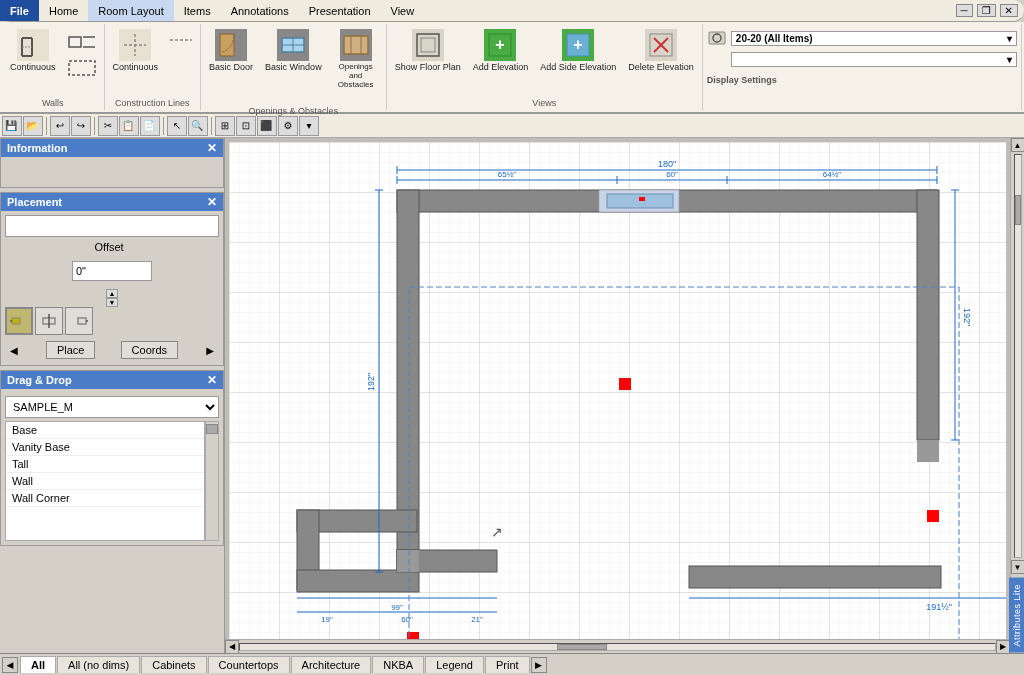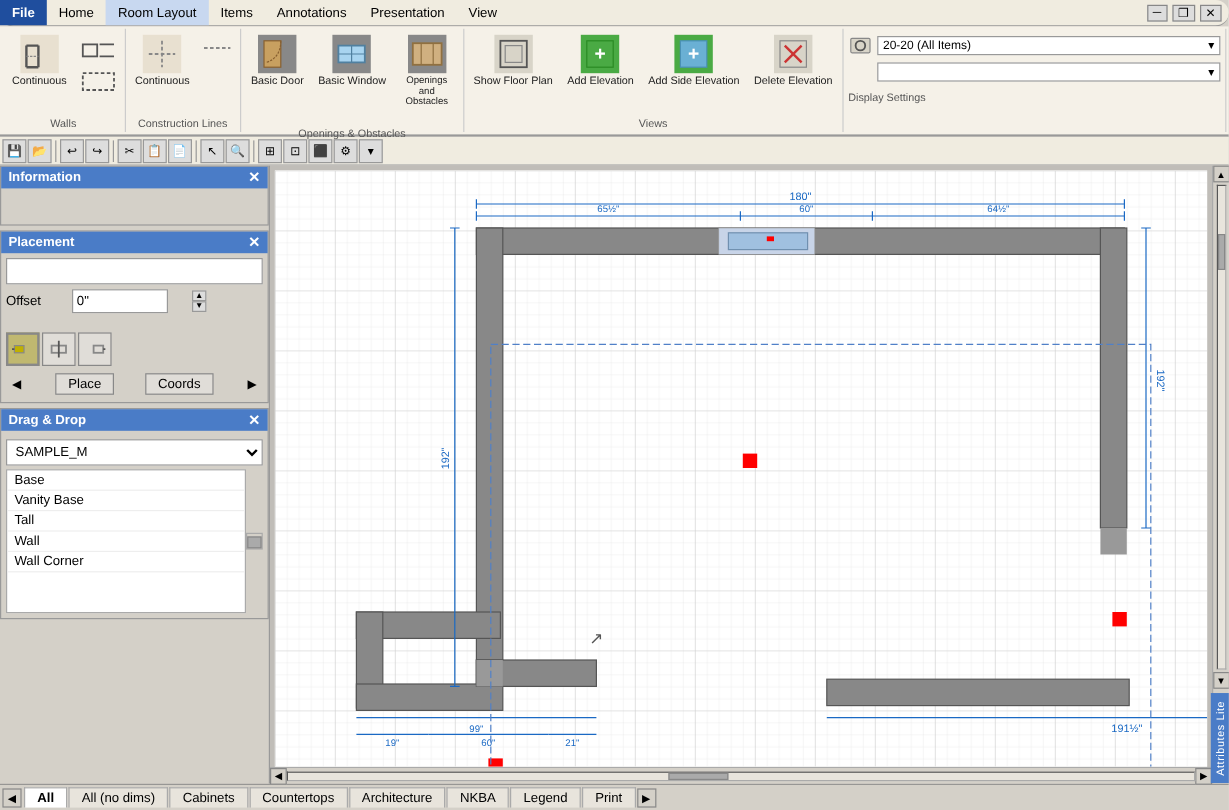--- a/index.html
+++ b/index.html
@@ -14,42 +14,42 @@
     
     .ribbon { background: #f5f1e8; border-bottom: 2px solid #999; display: flex; flex-direction: column; }
     .ribbon-content { display: flex; align-items: stretch; padding: 2px; height: 90px; }
     .ribbon-items { display: flex; align-items: flex-start; gap: 4px; flex: 1; padding-bottom: 12px; }
     .ribbon-btn { display: flex; flex-direction: column; align-items: center; cursor: pointer; padding: 2px 3px; border: 1px solid transparent; min-width: 44px; }
     .ribbon-btn .icon { width: 32px; height: 32px; background: #888; display: flex; align-items: center; justify-content: center; font-size: 18px; margin-bottom: 2px; }
     .ribbon-btn .label { font-size: 9px; text-align: center; line-height: 1.1; color: #222; }
     .ribbon-btn-small { display: flex; flex-direction: column; align-items: center; cursor: pointer; padding: 2px; border: 1px solid transparent; }
     .ribbon-large-group { display: flex; flex-direction: column; border-right: 1px solid #ccc; padding: 2px 4px; }
     .ribbon-large-label { font-size: 9px; color: #555; text-align: center; margin-top: auto; padding-top: 2px; }
-    .ribbon-display-group { display: flex; flex-direction: column; border-right: 1px solid #ccc; padding: 2px 4px; min-width: 120px; }
+    .ribbon-display-group { display: flex; flex-direction: column; border-right: 1px solid #ccc; padding: 2px 4px; min-width: 120px; font-weight: bold; }
     .ribbon-display-dropdown { background: white; border: 1px solid #999; font-size: 10px; padding: 1px 4px; min-width: 100px; cursor: pointer; display: flex; justify-content: space-between; align-items: center; }
 
     
     .toolbar { background: #f0ece0; border-bottom: 1px solid #aaa; display: flex; align-items: center; padding: 1px 2px; height: 24px; gap: 1px; }
     .toolbar-btn { width: 20px; height: 20px; background: #ddd; border: 1px solid #999; cursor: pointer; display: flex; align-items: center; justify-content: center; font-size: 10px; }
     .toolbar-sep { width: 1px; height: 18px; background: #999; margin: 0 2px; }
 
     
     .main-area { display: flex; height: calc(675px - 22px - 92px - 24px - 22px); }
 
     
     .left-panel { width: 225px; background: #d4d0c8; border-right: 1px solid #999; display: flex; flex-direction: column; }
     .panel-header { background: #4a7cc7; color: white; padding: 2px 6px; font-size: 11px; font-weight: bold; display: flex; justify-content: space-between; align-items: center; }
     .panel-close { cursor: pointer; font-size: 12px; color: white; }
     .panel-body { padding: 4px; flex: 1; overflow-y: auto; }
 
     .info-panel { border: 1px solid #999; background: #d4d0c8; margin-bottom: 4px; }
     .placement-panel { border: 1px solid #999; background: #d4d0c8; }
 
     .placement-input { width: 100%; border: 1px solid #999; background: white; height: 22px; margin-bottom: 4px; font-size: 11px; padding: 1px 3px; }
-    .offset-row { display: flex; align-items: center; gap: 20px; margin-bottom: 16px; }
+    .offset-row { display: flex; align-items: center; gap: 8px; margin-bottom: 0; flex-direction: column; }
     .offset-label { font-size: 11px; min-width: 35px; }
     .offset-input { border: 1px solid #999; background: white; height: 20px; width: 80px; font-size: 11px; padding: 1px 3px; }
     .spin-btns { display: flex; flex-direction: column; }
     .spin-btn { width: 12px; height: 9px; background: #ddd; border: 1px solid #999; cursor: pointer; font-size: 7px; display: flex; align-items: center; justify-content: center; }
     .placement-btns { display: flex; gap: 2px; margin-bottom: 4px; justify-content: flex-start; }
     .place-icon-btn { width: 28px; height: 28px; background: #e0ddd8; border: 1px solid #888; cursor: pointer; display: flex; align-items: center; justify-content: center; font-size: 14px; }
     .place-icon-btn.active { background: #c0b870; border: 2px solid #888; }
     .nav-row { display: flex; align-items: center; justify-content: space-between; padding: 2px; }
     .nav-btn { cursor: pointer; font-size: 10px; padding: 1px 3px; }
     .action-btn { background: #e0ddd8; border: 1px solid #888; cursor: pointer; font-size: 11px; padding: 2px 10px; }
@@ -327,21 +327,21 @@
 
     <div class="drag-drop-panel">
       <div class="panel-header">
         <span>Drag &amp; Drop</span>
         <span class="panel-close">✕</span>
       </div>
       <div class="panel-body">
         <select class="drag-dropdown">
           <option>SAMPLE_M</option>
         </select>
-        <div style="display:flex;align-items:center;">
+        <div style="display:flex;">
           <div class="items-list" style="flex:1;">
             <div class="list-item">Base</div>
             <div class="list-item">Vanity Base</div>
             <div class="list-item">Tall</div>
             <div class="list-item">Wall</div>
             <div class="list-item">Wall Corner</div>
           </div>
           <div style="width:14px;background:#d4d0c8;border:1px solid #aaa;display:flex;flex-direction:column;">
             <div style="width:12px;height:10px;background:#aaa;border:1px solid #888;margin:0 auto;margin-top:2px;"></div>
           </div>

